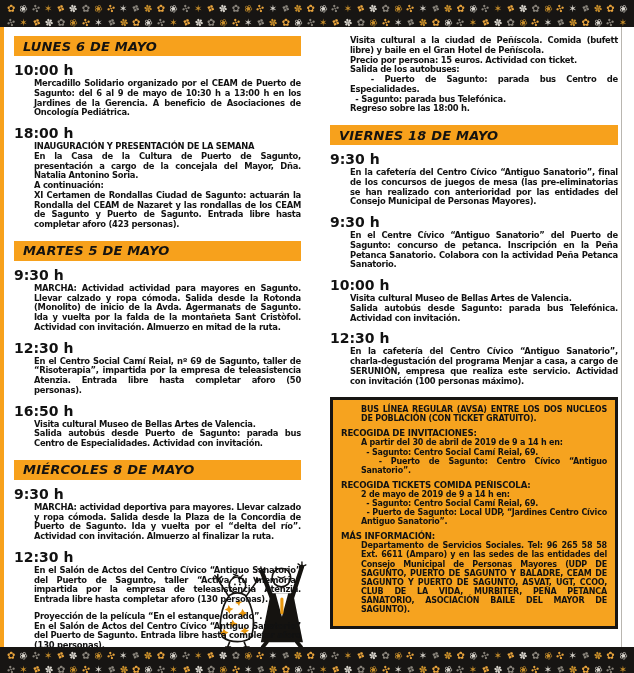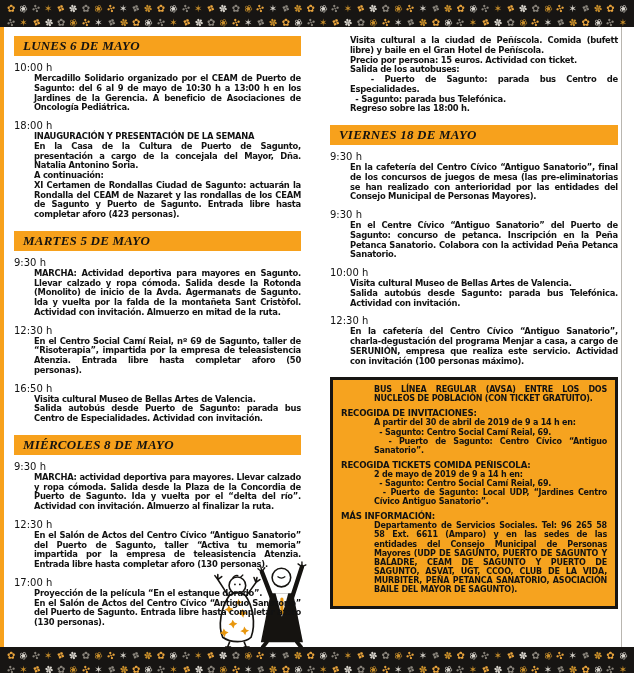--- a/index.html
+++ b/index.html
@@ -18,31 +18,31 @@
 
   .left-rule{position:absolute;left:0;top:27px;bottom:26px;width:4px;background:#F7A11C;z-index:2;}
   .scan-line{position:absolute;top:0;bottom:0;left:621px;width:1px;background:#b9b6b0;z-index:1;}
 
   .content{position:absolute;left:14px;top:36px;width:604px;display:flex;gap:29px;z-index:2;}
   .col-left{width:287px;}
   .col-right{width:288px;}
 
   .day-section{margin-bottom:11px;}
   .day-bar{background:#F7A11C;height:20px;display:flex;align-items:center;padding-left:9px;margin-bottom:6px;}
-  .day-title{font-weight:bold;font-style:italic;font-size:13px;letter-spacing:.2px;color:#151310;font-family:Liberation Serif, serif;}
+  .day-title{font-weight:bold;font-style:italic;font-size:13px;letter-spacing:.2px;color:#151310;}
 
   .event{margin-bottom:7px;}
-  .event-time{font-weight:normal;font-size:10px;margin-bottom:1px;}
+  .event-time{font-weight:bold;font-size:14px;margin-bottom:1px;}
   .event-body{margin-left:20px;font-weight:bold;font-size:8.4px;letter-spacing:-0.25px;
               line-height:1.16;text-align:justify;white-space:pre-wrap;}
 
   .info-box{margin-top:7px;background:#F6A31F;border:3px solid #171513;padding:5px 8px 7px;box-sizing:border-box;}
   .box-section{margin-bottom:5px;}
   .box-title{font-weight:bold;font-size:8.6px;letter-spacing:-0.2px;}
-  .box-body{margin-left:33px;font-weight:bold;font-size:8px;letter-spacing:-0.2px;
+  .box-body{margin-left:20px;font-weight:bold;font-size:8px;letter-spacing:-0.2px;
             line-height:1.14;text-align:justify;white-space:pre-wrap;}
 
   .illustration{position:absolute;left:192px;top:558px;width:125px;height:90px;z-index:1;}
 </style>
 </head>
 <body>
 
 <div class="page">
 
   <div class="strip strip-top"><span class="g0 r0">✿</span><span class="g1 r1">❀</span><span class="g2 r2">✣</span><span class="g3 r0">✶</span><span class="g0 r1">❖</span><span class="g1 r2">✽</span><span class="g2 r0">✿</span><span class="g3 r1">❀</span><span class="g0 r2">✣</span><span class="g1 r0">✶</span><span class="g2 r1">❖</span><span class="g3 r2">✽</span><span class="g0 r0">✿</span><span class="g1 r1">❀</span><span class="g2 r2">✣</span><span class="g3 r0">✶</span><span class="g0 r1">❖</span><span class="g1 r2">✽</span><span class="g2 r0">✿</span><span class="g3 r1">❀</span><span class="g0 r2">✣</span><span class="g1 r0">✶</span><span class="g2 r1">❖</span><span class="g3 r2">✽</span><span class="g0 r0">✿</span><span class="g1 r1">❀</span><span class="g2 r2">✣</span><span class="g3 r0">✶</span><span class="g0 r1">❖</span><span class="g1 r2">✽</span><span class="g2 r0">✿</span><span class="g3 r1">❀</span><span class="g0 r2">✣</span><span class="g1 r0">✶</span><span class="g2 r1">❖</span><span class="g3 r2">✽</span><span class="g0 r0">✿</span><span class="g1 r1">❀</span><span class="g2 r2">✣</span><span class="g3 r0">✶</span><span class="g0 r1">❖</span><span class="g1 r2">✽</span><span class="g2 r0">✿</span><span class="g3 r1">❀</span><span class="g0 r2">✣</span><span class="g1 r0">✶</span><span class="g2 r1">❖</span><span class="g3 r2">✽</span><span class="g0 r0">✿</span><span class="g1 r1">❀</span><span class="g2 r2">✣</span><span class="g3 r0">✶</span><span class="g0 r1">❖</span><span class="g1 r2">✽</span><span class="g2 r0">✿</span><span class="g3 r1">❀</span><span class="g0 r2">✣</span><span class="g1 r0">✶</span><span class="g2 r1">❖</span><span class="g3 r2">✽</span><span class="g0 r0">✿</span><span class="g1 r1">❀</span><span class="g2 r2">✣</span><span class="g3 r0">✶</span><span class="g0 r1">❖</span><span class="g1 r2">✽</span><span class="g2 r0">✿</span><span class="g3 r1">❀</span><span class="g0 r2">✣</span><span class="g1 r0">✶</span><span class="g2 r1">❖</span><span class="g3 r2">✽</span><span class="g0 r0">✿</span><span class="g1 r1">❀</span><span class="g2 r2">✣</span><span class="g3 r0">✶</span><span class="g0 r1">❖</span><span class="g1 r2">✽</span><span class="g2 r0">✿</span><span class="g3 r1">❀</span><span class="g0 r2">✣</span><span class="g1 r0">✶</span><span class="g2 r1">❖</span><span class="g3 r2">✽</span><span class="g0 r0">✿</span><span class="g1 r1">❀</span><span class="g2 r2">✣</span><span class="g3 r0">✶</span><span class="g0 r1">❖</span><span class="g1 r2">✽</span><span class="g2 r0">✿</span><span class="g3 r1">❀</span><span class="g0 r2">✣</span><span class="g1 r0">✶</span><span class="g2 r1">❖</span><span class="g3 r2">✽</span><span class="g0 r0">✿</span><span class="g1 r1">❀</span><span class="g2 r2">✣</span><span class="g3 r0">✶</span></div>
@@ -69,21 +69,21 @@
 XI Certamen de Rondallas Ciudad de Sagunto: actuarán la Rondalla del CEAM de Nazaret y las rondallas de los CEAM de Sagunto y Puerto de Sagunto. Entrada libre hasta completar aforo (423 personas).</div>
         </div>
       </div>
 
       <div class="day-section">
         <div class="day-bar">
           <span class="day-title">MARTES 5 DE MAYO</span>
         </div>
         <div class="event">
           <div class="event-time">9:30 h</div>
-          <div class="event-body">MARCHA: Actividad deportiva para mayores en Sagunto. Llevar calzado y ropa cómoda. Salida desde la Rotonda (Monolito) de inicio de la Avda. Agermanats de Sagunto. Ida y vuelta por la falda de la montañeta Sant Cristòfol. Actividad con invitación. Almuerzo en mitad de la ruta.</div>
+          <div class="event-body">MARCHA: Actividad actividad para mayores en Sagunto. Llevar calzado y ropa cómoda. Salida desde la Rotonda (Monolito) de inicio de la Avda. Agermanats de Sagunto. Ida y vuelta por la falda de la montañeta Sant Cristòfol. Actividad con invitación. Almuerzo en mitad de la ruta.</div>
         </div>
         <div class="event">
           <div class="event-time">12:30 h</div>
           <div class="event-body">En el Centro Social Camí Reial, nº 69 de Sagunto, taller de “Risoterapia”, impartida por la empresa de teleasistencia Atenzia. Entrada libre hasta completar aforo (50 personas).</div>
         </div>
         <div class="event">
           <div class="event-time">16:50 h</div>
           <div class="event-body">Visita cultural Museo de Bellas Artes de Valencia.
 Salida autobús desde Puerto de Sagunto: parada bus Centro de Especialidades. Actividad con invitación.</div>
         </div>
@@ -95,21 +95,20 @@
         </div>
         <div class="event">
           <div class="event-time">9:30 h</div>
           <div class="event-body">MARCHA: actividad deportiva para mayores. Llevar calzado y ropa cómoda. Salida desde la Plaza de la Concordia de Puerto de Sagunto. Ida y vuelta por el “delta del río”. Actividad con invitación. Almuerzo al finalizar la ruta.</div>
         </div>
         <div class="event">
           <div class="event-time">12:30 h</div>
           <div class="event-body">En el Salón de Actos del Centro Cívico “Antiguo Sanatorio” del Puerto de Sagunto, taller “Activa tu memoria” impartida por la empresa de teleasistencia Atenzia. Entrada libre hasta completar aforo (130 personas).</div>
         </div>
         <div class="event">
-          <div class="event-time">17:00 h</div>
           <div class="event-body">Proyección de la película “En el estanque dorado”.
 En el Salón de Actos del Centro Cívico “Antiguo Sanatorio” del Puerto de Sagunto. Entrada libre hasta completar aforo (130 personas).</div>
         </div>
       </div>
     </div>
 
     <div class="col-right">
 
       <div class="day-section">
         <div class="event">

